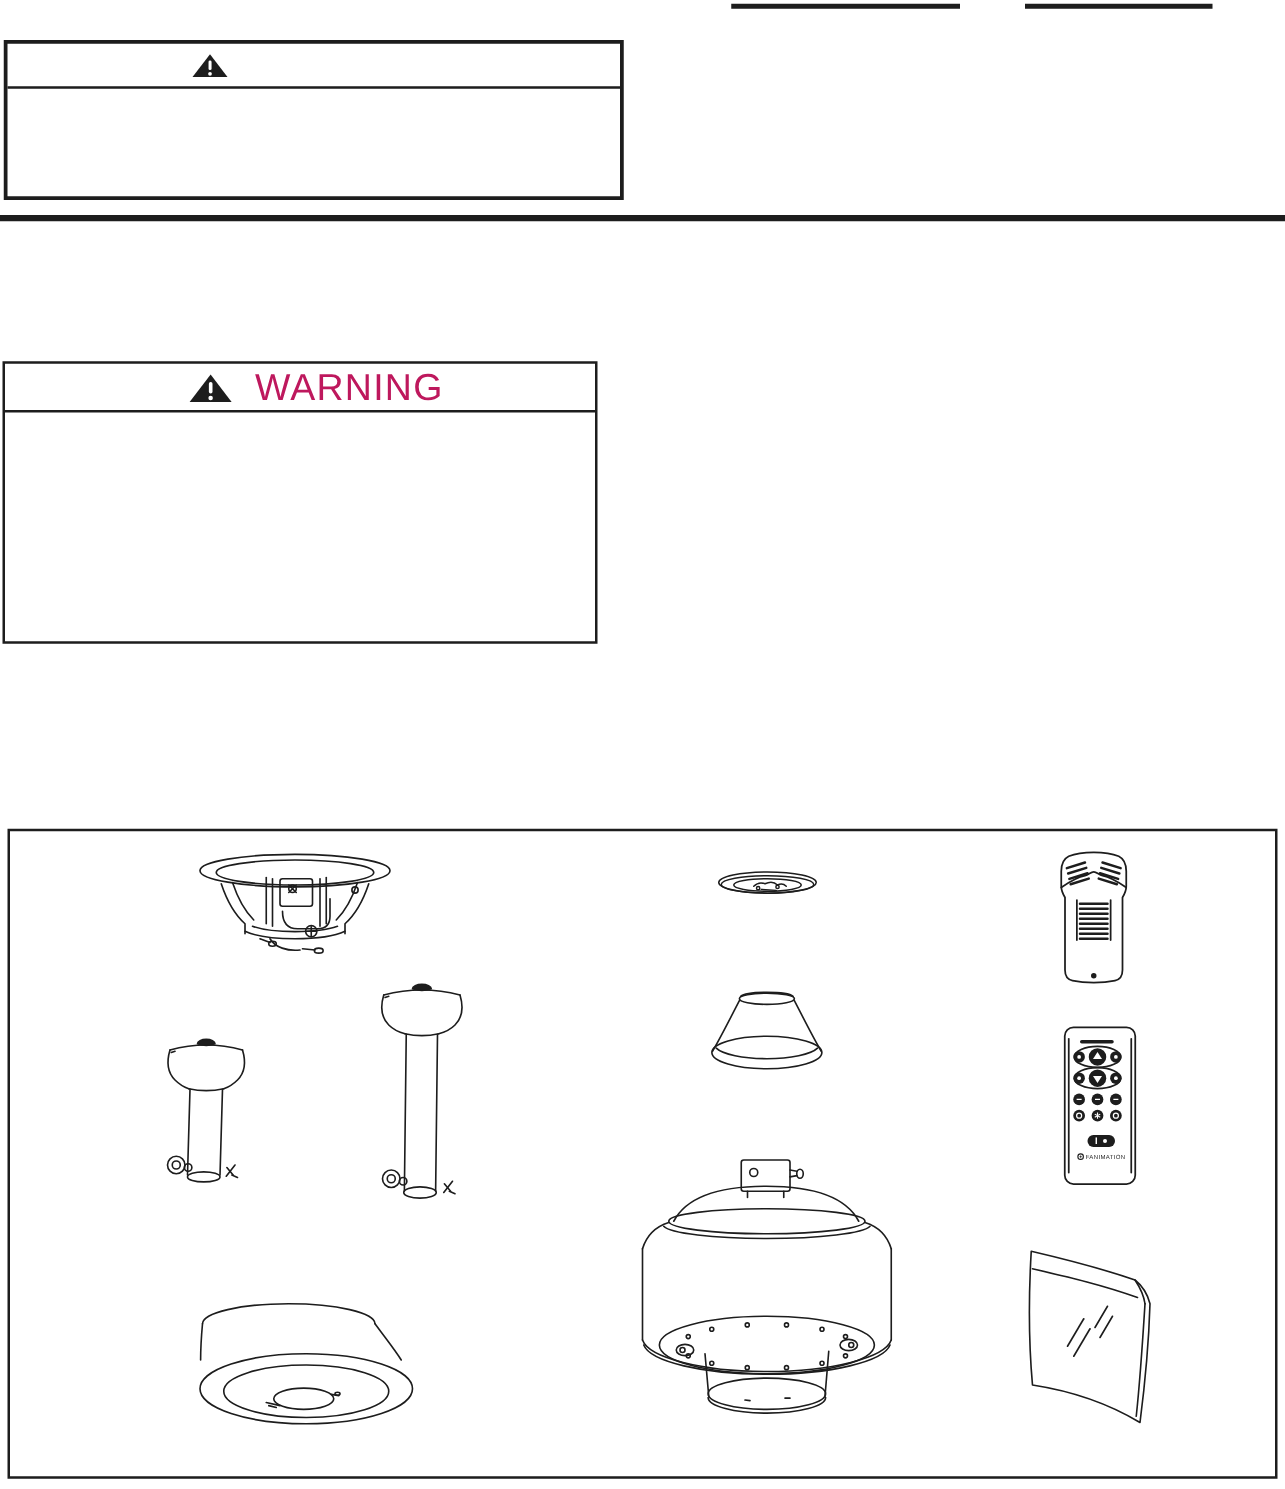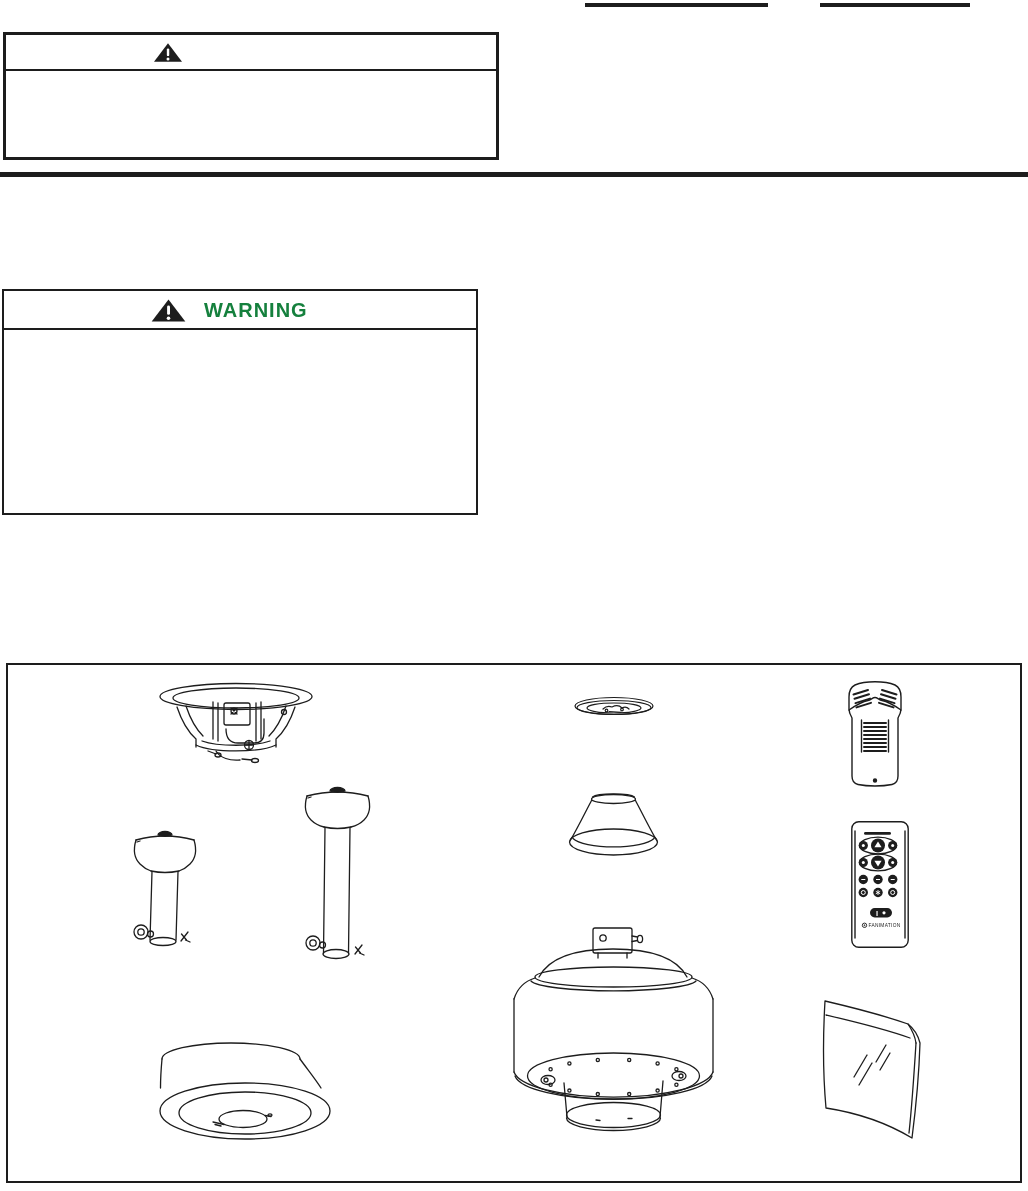--- a/index.html
+++ b/index.html
@@ -4,22 +4,22 @@
 <style>
   html,body{margin:0;padding:0;background:#ffffff;}
   .page{position:relative;width:1028px;height:1191px;background:#ffffff;
         font-family:"Liberation Sans",sans-serif;color:#1d1d1d;overflow:hidden;}
   .abs{position:absolute;}
   .blank-line{position:absolute;height:4px;background:#1d1d1d;}
   .rule{position:absolute;background:#1d1d1d;}
   .alert-box{position:absolute;box-sizing:border-box;border:3px solid #1d1d1d;background:#ffffff;}
   .alert-box.warn{border-width:2px;}
   .alert-head{position:relative;box-sizing:border-box;border-bottom:2px solid #1d1d1d;width:100%;}
-  .alert-title{position:absolute;left:200px;top:5px;font-weight:bold;font-size:20px;
-               letter-spacing:1px;line-height:29px;color:#15803d;white-space:nowrap;}
+  .alert-title{position:absolute;left:200px;top:5px;font-weight:normal;font-size:30px;
+               letter-spacing:1px;line-height:29px;color:#be185d;white-space:nowrap;}
   .alert-body{width:100%;}
   .parts-box{position:absolute;box-sizing:border-box;border:2px solid #1d1d1d;background:#ffffff;}
   svg{display:block;overflow:visible;}
   .part{position:absolute;}
 </style>
 </head>
 <body>
 
 <div class="page">
 

